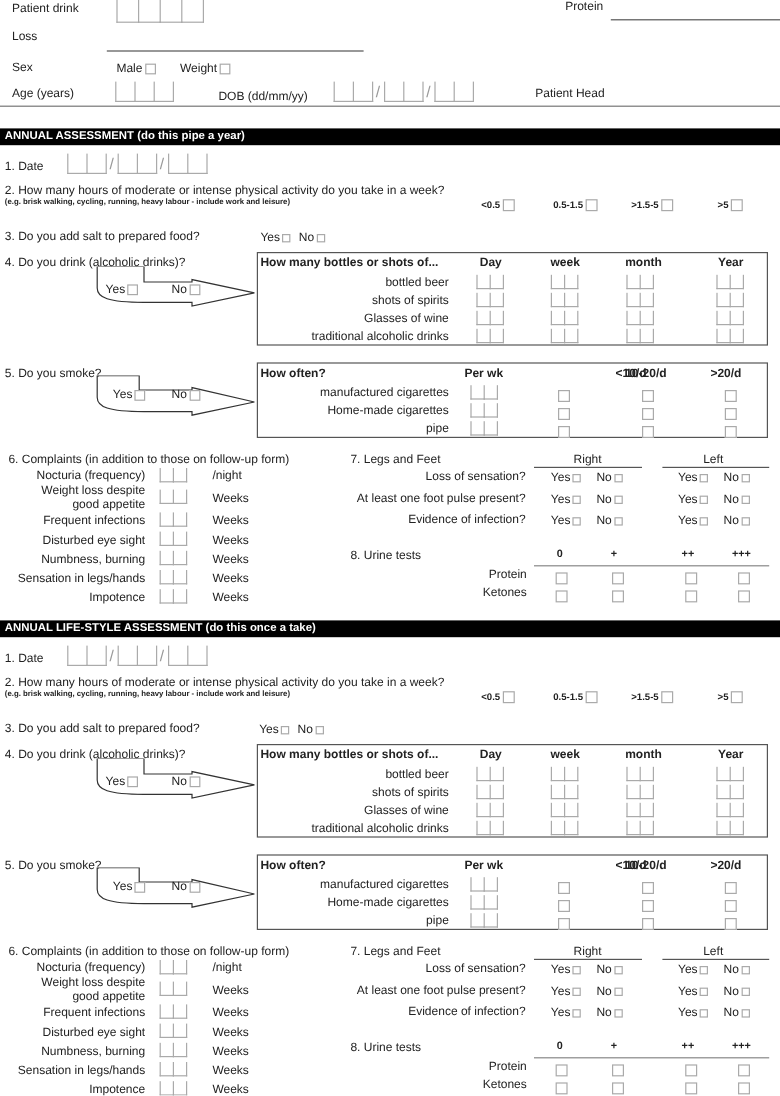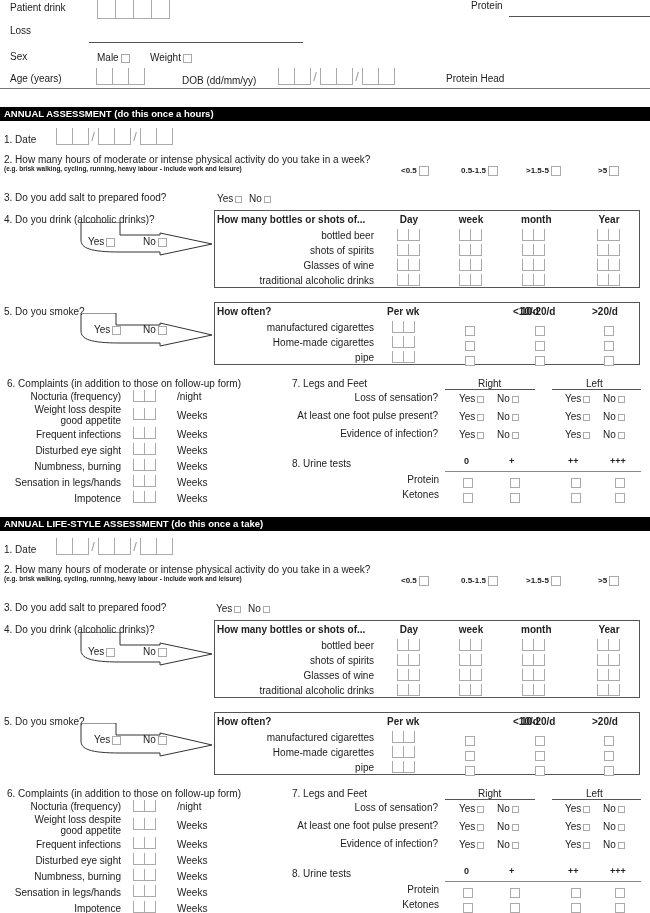--- a/index.html
+++ b/index.html
@@ -56,27 +56,27 @@
   <div class="digits" style="left:278px;top:68px;">
     <div class="digit"></div>
       <div class="digit"></div>
     <div class="sep">/</div>
     <div class="digit"></div>
       <div class="digit"></div>
     <div class="sep">/</div>
     <div class="digit"></div>
       <div class="digit"></div>
   </div>
-  <span class="abs lbl" style="left:446px;top:73px;">Protein Head</span>
+  <span class="abs lbl" style="left:446px;top:73px;">Patient Head</span>
   <div class="hline" style="left:0;top:88px;width:650px;background:#777;"></div>
 </div>
 
 <div id="sections">
     <div>
-      <div class="bar" style="top:107px;">ANNUAL ASSESSMENT (do this once a hours)</div>
+      <div class="bar" style="top:107px;">ANNUAL ASSESSMENT (do this pipe a year)</div>
       <span class="abs lbl" style="left:4px;top:134px;">1. Date</span>
       <div class="digits" style="left:56px;top:128px;">
       <div class="digit"></div>
         <div class="digit"></div>
       <div class="sep">/</div>
       <div class="digit"></div>
         <div class="digit"></div>
       <div class="sep">/</div>
       <div class="digit"></div>
         <div class="digit"></div>

